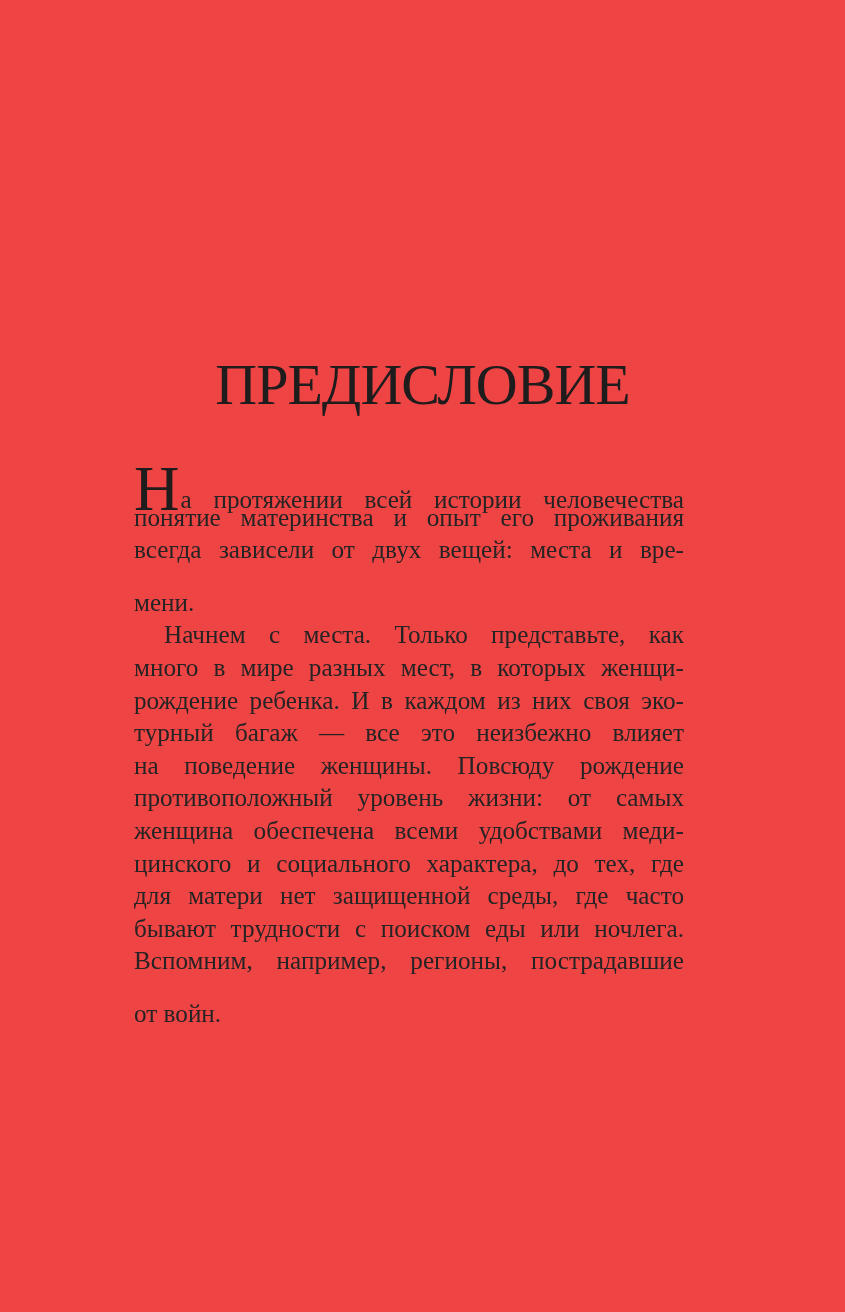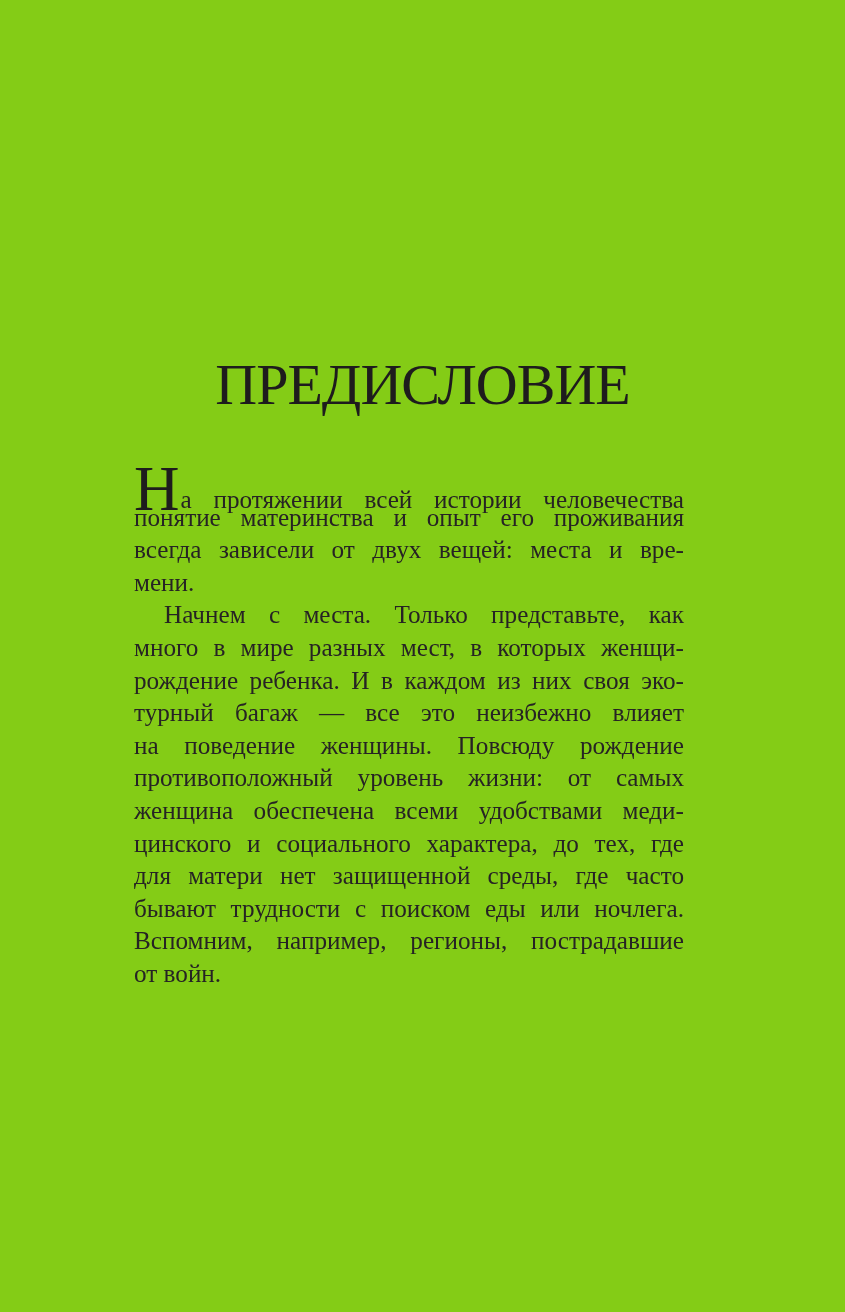--- a/index.html
+++ b/index.html
@@ -1,31 +1,31 @@
 <!DOCTYPE html>
 <html><head>
 <meta charset="utf-8">
 <style>
   html, body { margin: 0; padding: 0; background: #ffffff; }
   body { width: 845px; height: 1312px; position: relative; overflow: hidden; }
-  .page { position: absolute; left: 0; top: 0; width: 845px; height: 1312px; background: #84cc16; }
+  .page { position: absolute; left: 0; top: 0; width: 845px; height: 1312px; background: #ef4444; }
   .title {
     position: absolute; left: 0; width: 845px; top: 352px;
     text-align: center;
     font-family: "Liberation Serif", "DejaVu Serif", serif;
     font-size: 58px; line-height: 66px; color: #1e1c1d;
     letter-spacing: -1px; margin: 0; font-weight: normal;
   }
   .body {
     position: absolute; left: 134px; top: 469px; width: 550px;
     font-family: "Liberation Serif", "DejaVu Serif", serif;
     font-size: 25.2px; line-height: 32.6px; color: #262324;
   }
   .line { display: block; white-space: nowrap; text-align: justify; text-align-last: justify; height: 32.6px; }
-  .line.last { text-align-last: left; }
+  .line.last { text-align-last: left; margin-top: 20px; }
   .line.indent { padding-left: 30px; }
   .dropcap {
     font-size: 63px; line-height: 40px; float: none; display: inline-block;
     vertical-align: -2px; margin-right: 1px; color: #1e1c1d;
   }
   .para { margin: 0; }
 </style>
 </head>
 <body>
 

